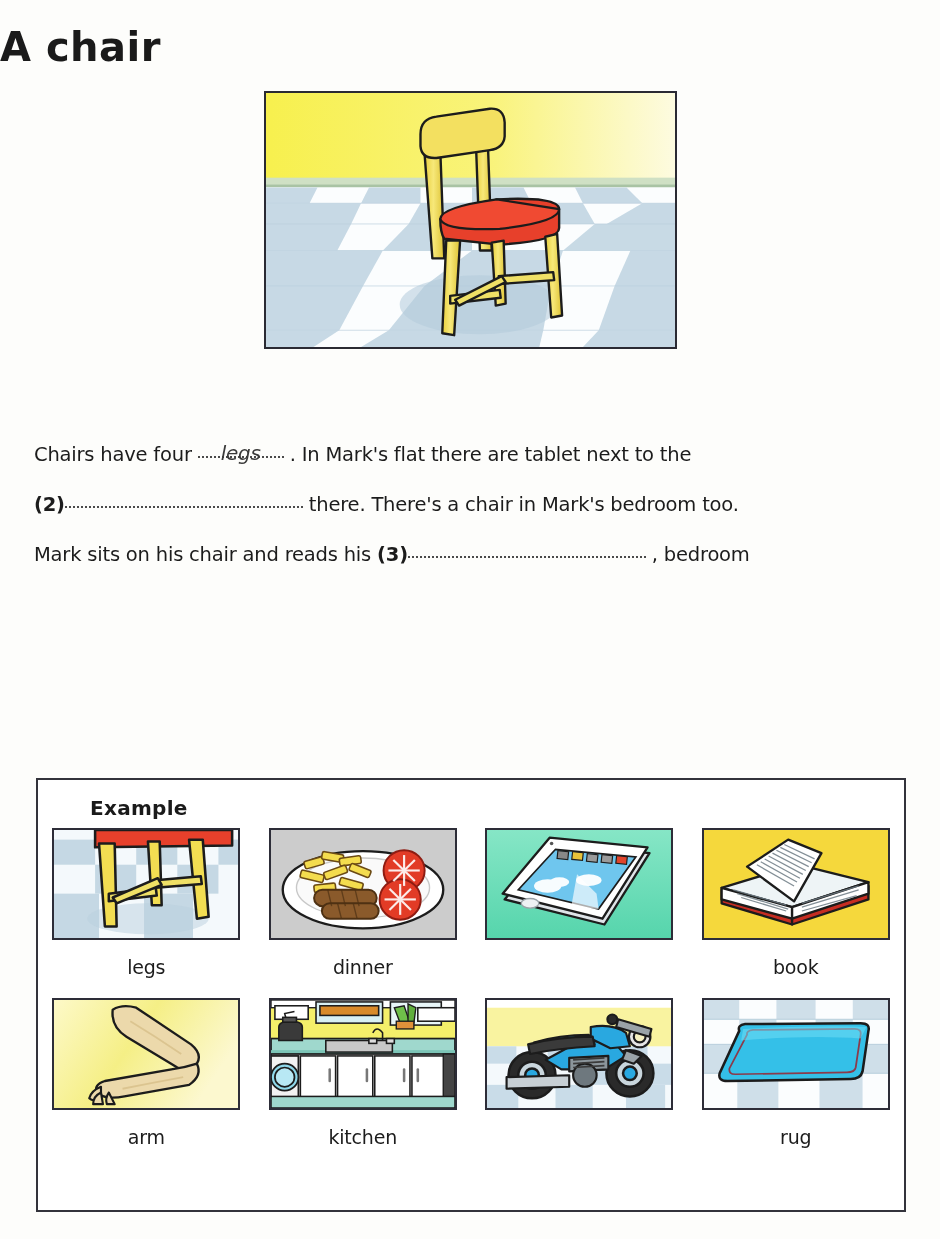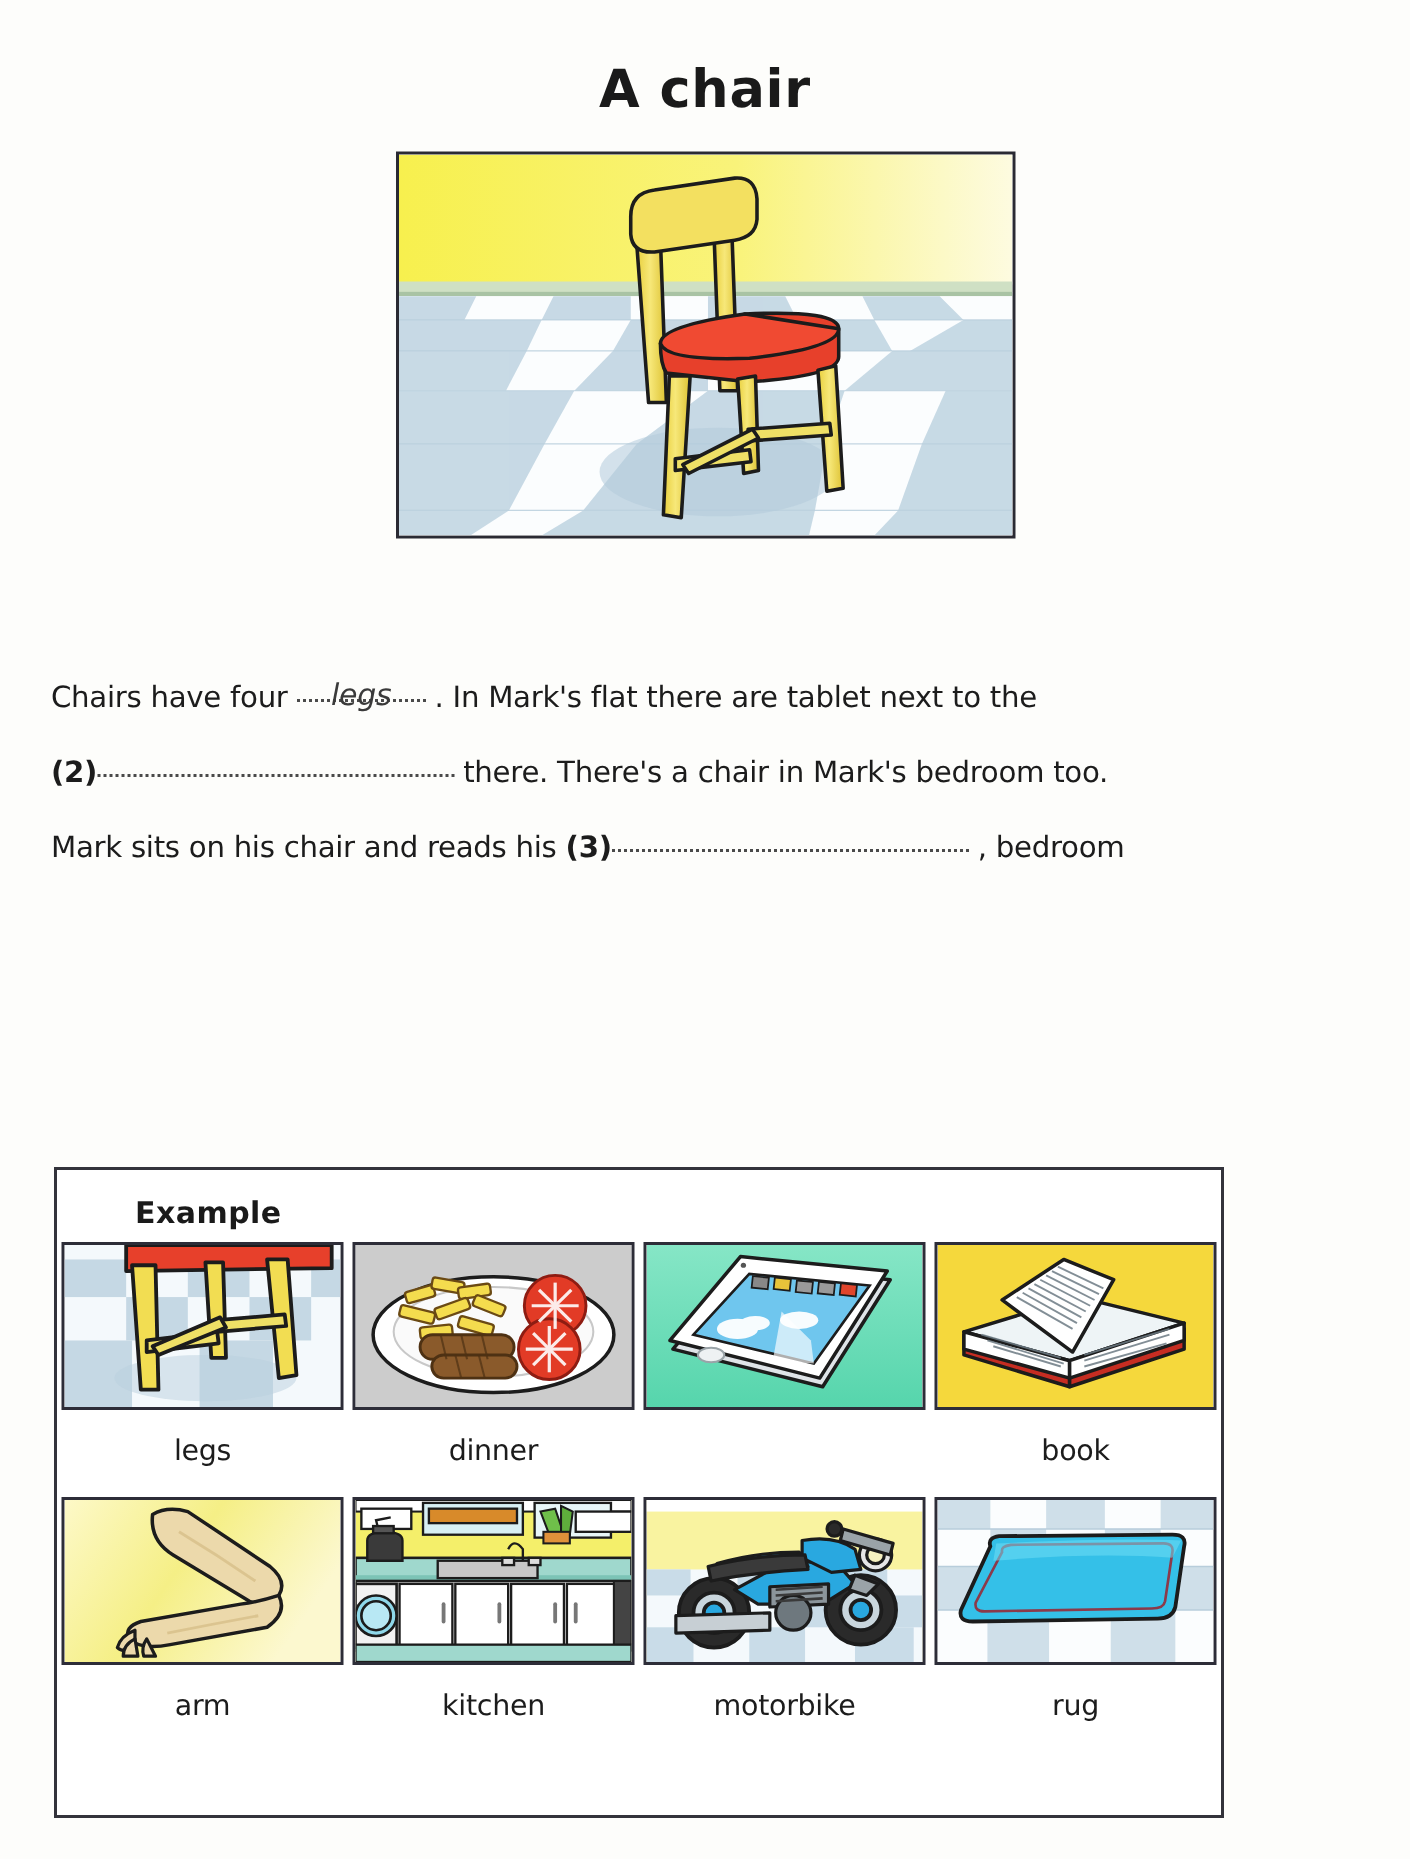--- a/index.html
+++ b/index.html
@@ -9,25 +9,24 @@
     height: 1239px;
     background: #fdfdfb;
     font-family: "DejaVu Sans", sans-serif;
     color: #1a1a1a;
     position: relative;
     overflow: hidden;
   }
 
   
   .title {
-    text-align: center;
-    font-size: 35px;
+    font-size: 40px;
     font-weight: bold;
     letter-spacing: 0.5px;
-    margin: 40px 0 0 0;
+    margin: 24px 0 0 0;
     font-family: "DejaVu Sans", sans-serif;
   }
 
   
   .hero-wrap {
     width: 413px;
     height: 258px;
     margin: 21px auto 0 auto;
     border: 2px solid #2a2a33;
     position: relative;
@@ -74,21 +73,21 @@
     font-family: "DejaVu Sans", sans-serif;
     font-style: italic;
     font-weight: 400;
   }
 
   
   .bank {
     position: absolute;
     left: 36px;
     top: 778px;
-    width: 780px;
+    width: 870px;
     height: 434px;
     border: 2px solid #33333b;
     background: #fff;
   }
   .bank-title {
     font-size: 20px;
     font-weight: bold;
     margin: 16px 0 0 52px;
     letter-spacing: 0.3px;
   }
@@ -495,21 +494,20 @@
             <circle cx="100" cy="78" r="12" fill="#6e787e"></circle>
             <path d="M142,52 L158,58 L150,66 L138,62 Z" fill="#9aa3a8"></path>
           </g>
           <g stroke="#3a3a3a" stroke-width="1.8">
             <path d="M88,62 L120,60"></path>
               <path d="M88,66 L120,64"></path>
               <path d="M88,70 L120,68"></path>
           </g>
         </svg>
       </div>
-      <div class="cap">motorbike</div>
     </div>
 
     <div class="cell">
       <div class="thumb">
         <svg viewBox="0 0 188 112" preserveAspectRatio="none">
           <rect width="188" height="112" fill="#fbfdfe"></rect>
           <g fill="#cfdfe9">
             <rect x="0" y="0" width="36" height="20"></rect>
               <rect x="74" y="0" width="40" height="20"></rect>
             <rect x="152" y="0" width="36" height="20"></rect>

